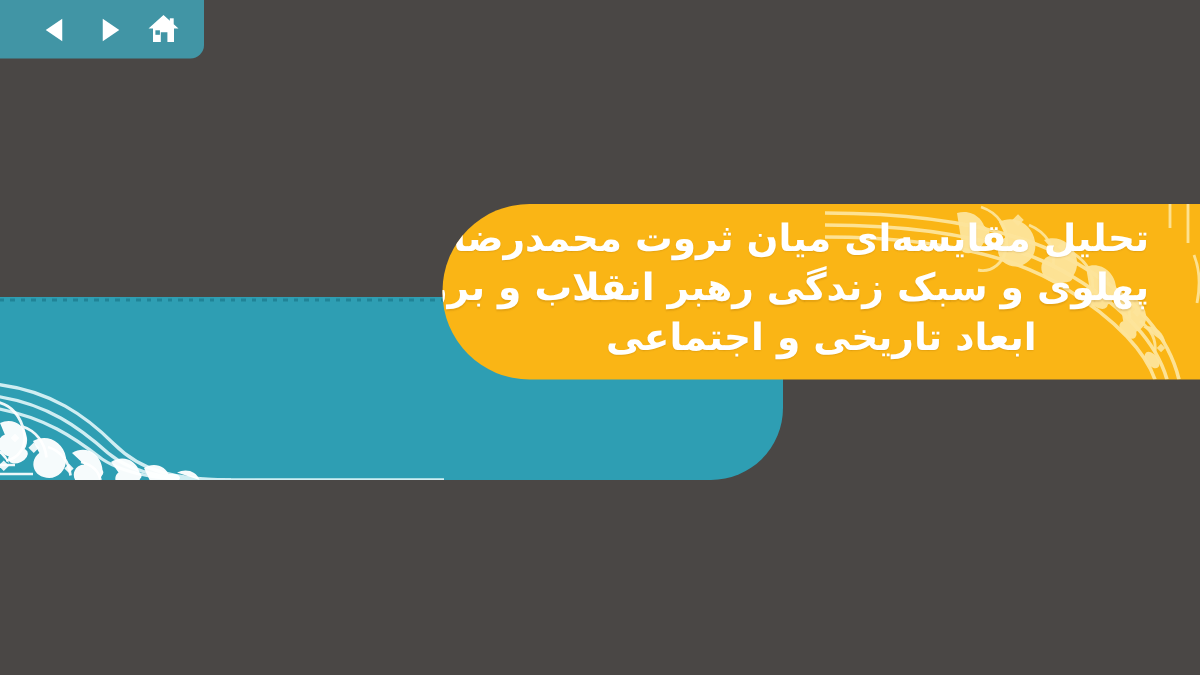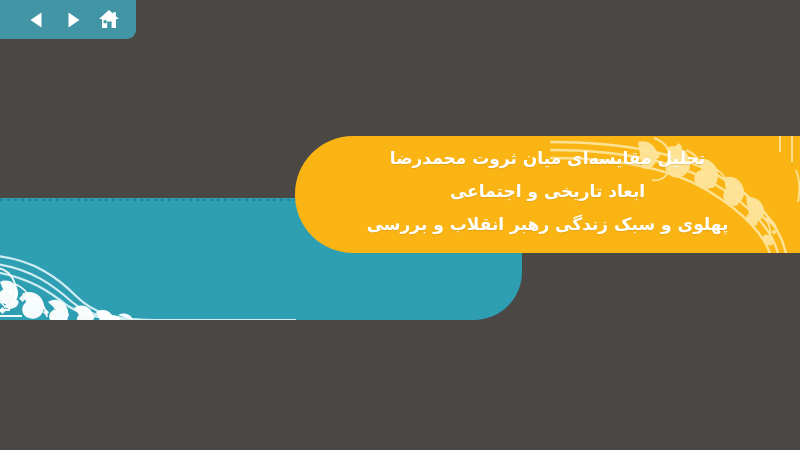--- a/index.html
+++ b/index.html
@@ -114,21 +114,21 @@
     pointer-events: none;
     opacity: .92;
   }
   #title-block {
     position: relative;
     z-index: 5;
     direction: rtl;
     text-align: center;
     color: #ffffff;
     font-family: "DejaVu Sans", sans-serif;
-    font-size: 17px;
+    font-size: 25px;
     line-height: 33px;
     font-weight: 700;
     padding: 6px 34px 0 34px;
     box-sizing: border-box;
     text-shadow: 0 1px 1px rgba(140,85,0,.18);
   }
   .title-line { white-space: nowrap; }
 </style>
 </head>
 <body>
@@ -208,22 +208,22 @@
         <rect x="126" y="8" width="5.4" height="5.4" transform="rotate(45 128.7 10.7)"></rect>
         <rect x="156" y="26" width="5" height="5" transform="rotate(45 158.5 28.5)"></rect>
         <rect x="184" y="48" width="4.6" height="4.6" transform="rotate(45 186.3 50.3)"></rect>
         <rect x="206" y="70" width="4.2" height="4.2" transform="rotate(45 208.1 72.1)"></rect>
         <rect x="222" y="94" width="4" height="4" transform="rotate(45 224 96)"></rect>
       </g>
     </svg>
 
     <div id="title-block">
       <div class="title-line">تحلیل مقایسه‌ای میان ثروت محمدرضا</div>
+      <div class="title-line">پهلوی و سبک زندگی رهبر انقلاب و بررسی</div>
       <div class="title-line">ابعاد تاریخی و اجتماعی</div>
-      <div class="title-line">پهلوی و سبک زندگی رهبر انقلاب و بررسی</div>
     </div>
   </div>
 
   <div id="navbar">
     <div class="nav-btn">
       <svg width="20" height="20" viewBox="0 0 20 20" xmlns="http://www.w3.org/2000/svg">
         <polygon points="14.5,2.5 14.5,17.5 3.5,10" fill="#ffffff"></polygon>
       </svg>
     </div>
     <div class="nav-btn">

